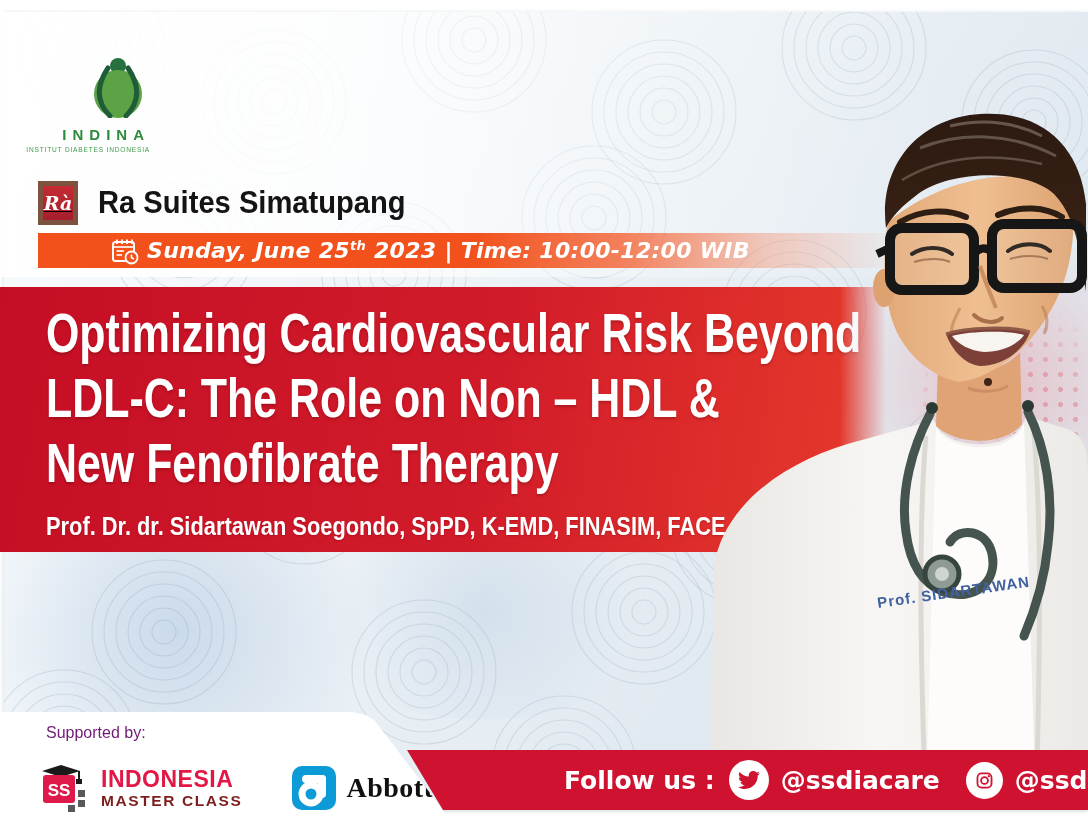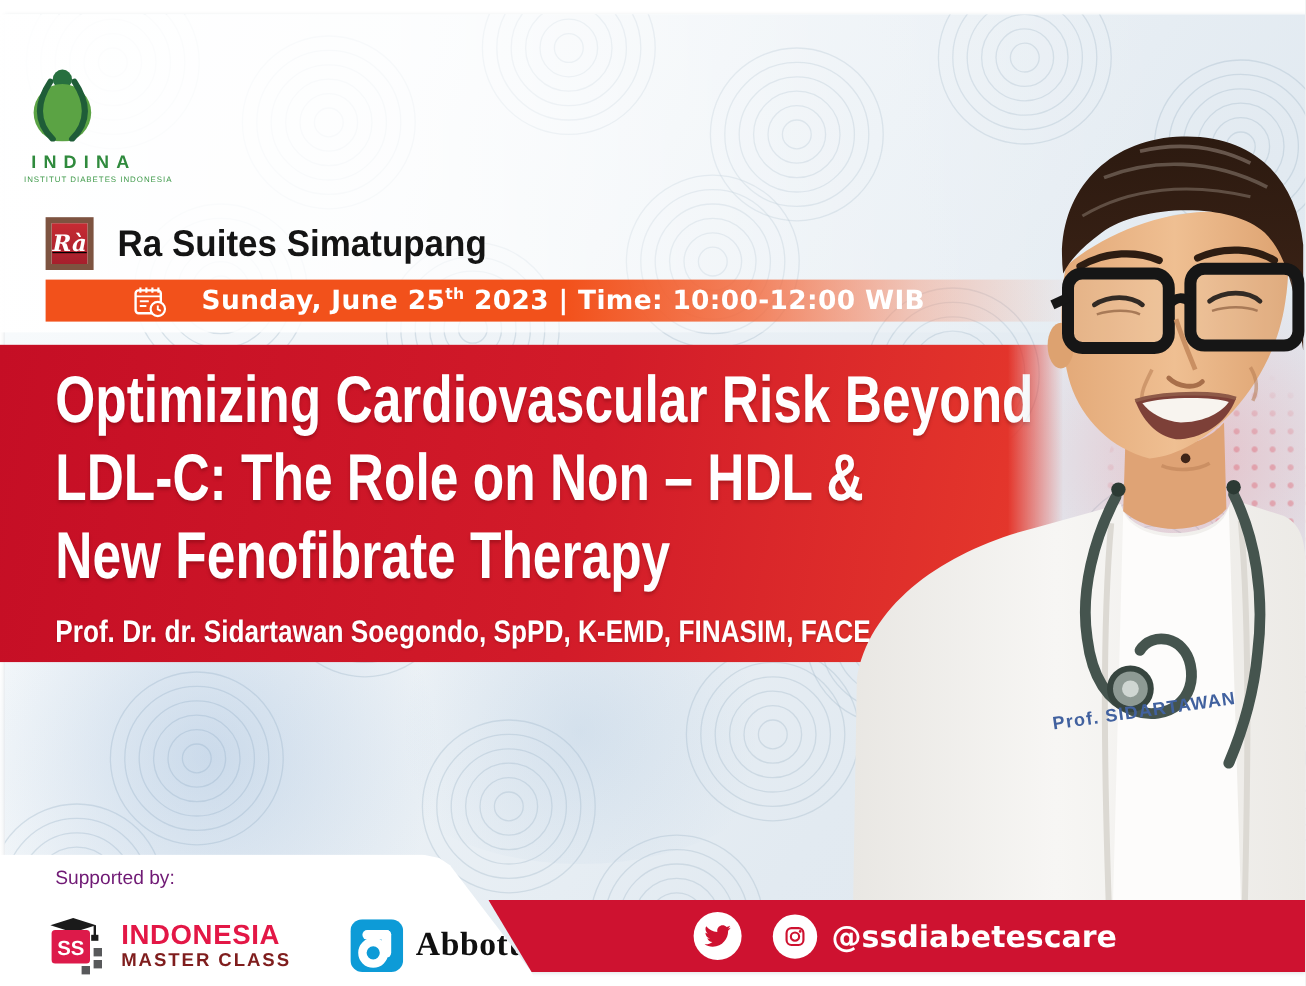--- a/index.html
+++ b/index.html
@@ -23,40 +23,40 @@
       background-image:radial-gradient(rgba(222,118,132,.5) 2.2px,rgba(0,0,0,0) 2.8px);
       background-size:15px 15px;
       -webkit-mask-image:radial-gradient(circle,#000 35%,transparent 72%);
       mask-image:radial-gradient(circle,#000 35%,transparent 72%);}
   .dots-a{right:-30px;top:280px;width:200px;height:260px;}
   .dots-b{right:-20px;top:560px;width:170px;height:200px;}
   .top-fade{position:absolute;left:0;top:12px;width:1084px;height:265px;
       background:linear-gradient(to right,rgba(255,255,255,.96) 0%,rgba(255,255,255,.8) 30%,
                  rgba(255,255,255,.25) 62%,rgba(255,255,255,0) 90%);}
   
-  .indina{position:absolute;left:20px;top:54px;width:130px;text-align:left;z-index:5;}
+  .indina{position:absolute;left:20px;top:54px;width:130px;text-align:right;z-index:5;}
   .indina-name{color:#2f8a3d;font-weight:700;font-size:15px;letter-spacing:6px;margin-top:4px;
                padding-left:6px;}
   .indina-sub{color:#3f9a4a;font-size:6.6px;letter-spacing:.8px;margin-top:3px;}
   
   .venue{position:absolute;left:38px;top:181px;display:flex;align-items:center;z-index:5;}
   .ra-logo{width:40px;height:44px;box-sizing:border-box;border:5px solid #7d5340;
            background:linear-gradient(#c62b33,#a61f2c);display:flex;align-items:center;
            justify-content:center;text-decoration:underline;}
   .ra-glyph{color:#fff;font-family:"DejaVu Serif",serif;font-style:italic;font-size:19px;
             font-weight:700;line-height:1;}
   .venue-name{margin-left:20px;font-size:31px;font-weight:700;color:#141414;
               transform:scaleX(.94);transform-origin:0 50%;white-space:nowrap;}
   
   .date-banner{position:absolute;left:38px;top:233px;width:866px;height:35px;z-index:4;
       background:linear-gradient(to right,#f2511b 0%,#f2511b 50%,rgba(243,101,55,.8) 68%,
                  rgba(245,130,92,.38) 84%,rgba(247,150,112,0) 100%);
       display:flex;align-items:center;color:#fff;}
   .date-icon{margin-left:72px;}
-  .date-text{margin-left:28px;font-family:"DejaVu Sans",sans-serif;
+  .date-text{margin-left:7px;font-family:"DejaVu Sans",sans-serif;font-style:italic;
              font-weight:700;font-size:22px;letter-spacing:.3px;white-space:nowrap;}
   .date-text sup{font-size:13px;}
   
   .title-band{position:absolute;left:0;top:287px;width:886px;height:265px;z-index:3;
       background:linear-gradient(100deg,#c50e25 0%,#d21b29 55%,#e73b2c 100%);
       -webkit-mask-image:linear-gradient(to right,#000 0,#000 840px,transparent 886px);
       mask-image:linear-gradient(to right,#000 0,#000 840px,transparent 886px);
       padding-left:46px;padding-top:14px;box-sizing:border-box;}
   .title-line{font-size:55px;font-weight:700;color:#fff;white-space:nowrap;line-height:65px;
       height:65px;transform:scaleX(.78);transform-origin:0 0;
@@ -273,25 +273,27 @@
           <circle cx="19" cy="28" r="9" fill="none" stroke="#ffffff" stroke-width="7"></circle>
           <rect x="10" y="9" width="24" height="8" rx="4" fill="#ffffff"></rect>
           <rect x="26" y="9" width="8" height="23" rx="4" fill="#ffffff"></rect>
         </svg>
         <div class="abbott-word">Abbott</div>
       </div>
     </div>
   </div>
 
   <div class="follow-bar">
+    <span class="follow-label">Follow us :</span>
     <span class="soc-circle">
       <svg width="22" height="22" viewBox="0 0 24 24">
         <path fill="#ce1230" d="M23.954 4.569c-.885.389-1.83.654-2.825.775 1.014-.611 1.794-1.574 2.163-2.723-.951.555-2.005.959-3.127 1.184-.896-.959-2.173-1.559-3.591-1.559-2.717 0-4.92 2.203-4.92 4.917 0 .39.045.765.127 1.124C7.691 8.094 4.066 6.13 1.64 3.161c-.427.722-.666 1.561-.666 2.475 0 1.71.87 3.213 2.188 4.096-.807-.026-1.566-.248-2.228-.616v.061c0 2.385 1.693 4.374 3.946 4.827-.413.111-.849.171-1.296.171-.314 0-.615-.03-.916-.086.631 1.953 2.445 3.377 4.604 3.417-1.68 1.319-3.809 2.105-6.102 2.105-.39 0-.779-.023-1.17-.067 2.189 1.394 4.768 2.209 7.557 2.209 9.054 0 13.999-7.496 13.999-13.986 0-.209 0-.42-.015-.63.961-.689 1.8-1.56 2.46-2.548z"></path>
       </svg>
     </span>
+    <span class="handle">@ssdiacare</span>
     <span class="soc-circle ig">
       <svg width="23" height="23" viewBox="0 0 36 36">
         <rect x="7" y="7" width="22" height="22" rx="6.5" fill="none" stroke="#ce1230" stroke-width="2.8"></rect>
         <circle cx="18" cy="18" r="5.4" fill="none" stroke="#ce1230" stroke-width="2.8"></circle>
         <circle cx="24.8" cy="11.2" r="1.8" fill="#ce1230"></circle>
       </svg>
     </span>
     <span class="handle">@ssdiabetescare</span>
   </div>
 

